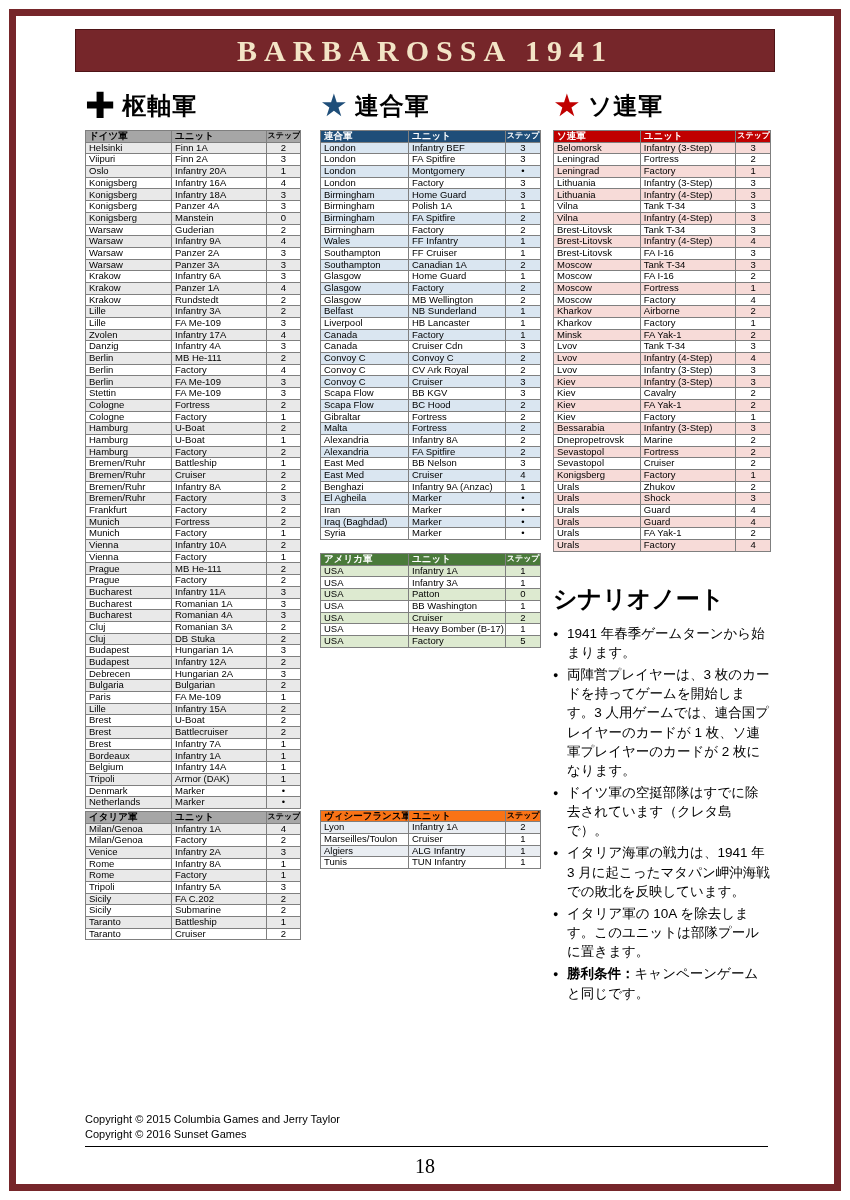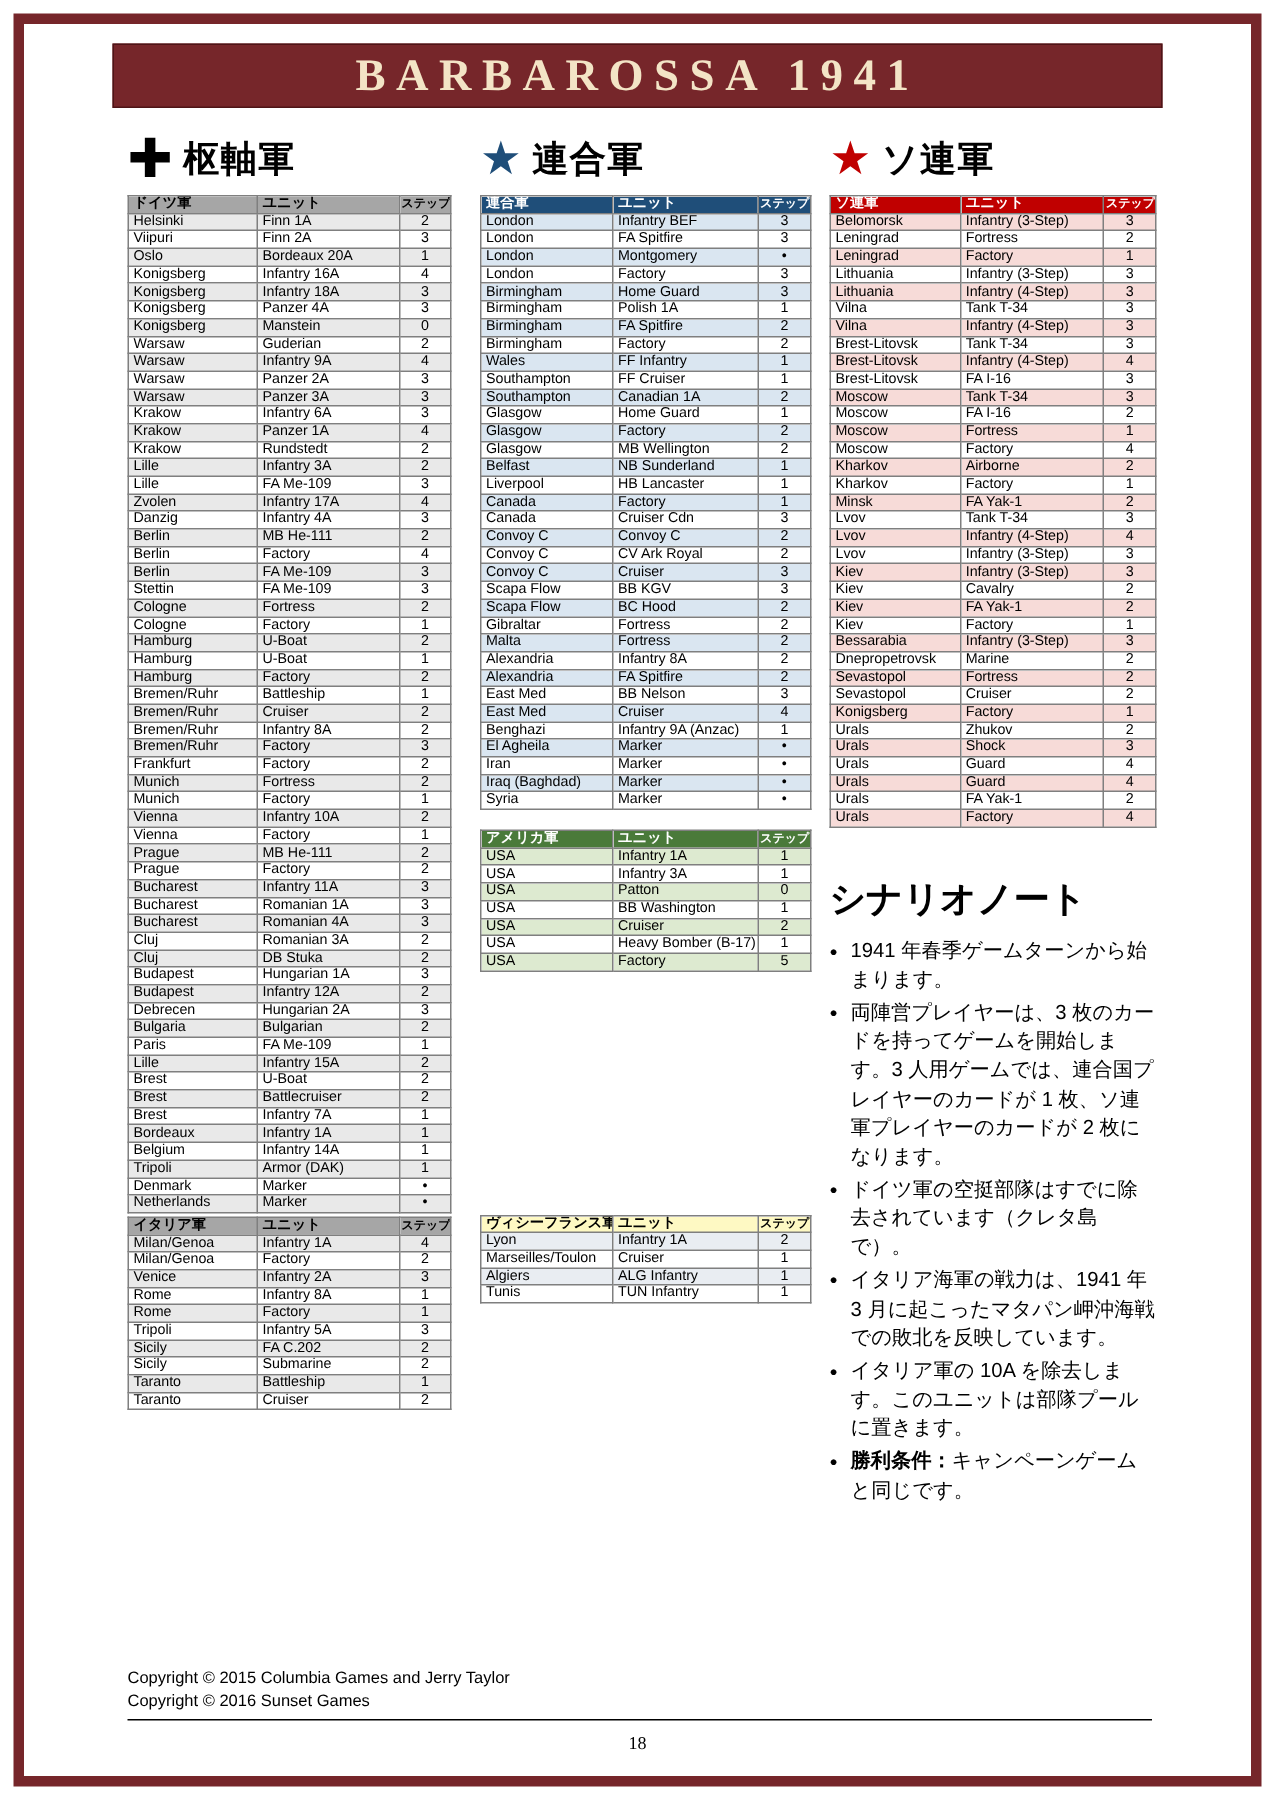--- a/index.html
+++ b/index.html
@@ -43,40 +43,40 @@
   .c-unit { width: 44%; }
   .c-step { width: 16%; text-align: center; }
   th.c-step { text-align: center; font-size: 8px; padding: 0 1px; }
 
   .theme-gray  th { background: #a6a6a6; color: #000; }
   .theme-gray  tbody tr:nth-child(odd) td { background: #e9e9e9; }
   .theme-blue  th { background: #1f4e79; color: #fff; }
   .theme-blue  tbody tr:nth-child(odd) td { background: #dae6f1; }
   .theme-green th { background: #4a7a3a; color: #fff; }
   .theme-green tbody tr:nth-child(odd) td { background: #ddead0; }
-  .theme-vichy th { background: #fef9c3; color: #000; margin-top: 25px; }
+  .theme-vichy th { background: #f97316; color: #000; margin-top: 25px; }
   .theme-vichy tbody tr:nth-child(odd) td { background: #e9edf2; }
   .theme-red   th { background: #c00000; color: #fff; }
   .theme-red   tbody tr:nth-child(odd) td { background: #f7dbd8; }
 
   .gap-sm { margin-top: 2px; }
   .gap-md { margin-top: 13px; }
   .gap-lg { margin-top: 162px; }
 
   .notes { margin-top: 31px; }
   .notes-title { font-size: 24px; font-weight: bold; margin-bottom: 9px; }
   .notes-list { list-style: none; margin: 0; padding: 0; font-size: 13.5px; line-height: 1.42; }
   .notes-list li { position: relative; margin-bottom: 3px; padding-left: 14px; }
   .notes-list li::before { content: "●"; position: absolute; left: 0; top: 4px; font-size: 9px; }
 
   .footer-rule { position: absolute; left: 85px; right: 82px; top: 1146px; border-top: 1.5px solid #000; }
   .copyright { position: absolute; left: 85px; top: 1112px; font-size: 11px; line-height: 1.4; }
   .page-number {
     position: absolute; left: 0; width: 850px; top: 1155px; text-align: center;
-    font-family: "Liberation Serif", serif; font-size: 12px;
+    font-family: "Liberation Serif", serif; font-size: 20px;
   }
 </style>
 </head>
 <body>
 
 <div class="frame"></div>
 
 <div class="banner">
   <span class="banner-text">BARBAROSSA 1941</span>
 </div>
@@ -100,21 +100,21 @@
           <td class="c-unit">Finn 1A</td>
           <td class="c-step">2</td>
         </tr>
         <tr>
           <td class="c-loc">Viipuri</td>
           <td class="c-unit">Finn 2A</td>
           <td class="c-step">3</td>
         </tr>
         <tr>
           <td class="c-loc">Oslo</td>
-          <td class="c-unit">Bordeaux 20A</td>
+          <td class="c-unit">Infantry 20A</td>
           <td class="c-step">1</td>
         </tr>
         <tr>
           <td class="c-loc">Konigsberg</td>
           <td class="c-unit">Infantry 16A</td>
           <td class="c-step">4</td>
         </tr>
         <tr>
           <td class="c-loc">Konigsberg</td>
           <td class="c-unit">Infantry 18A</td>

